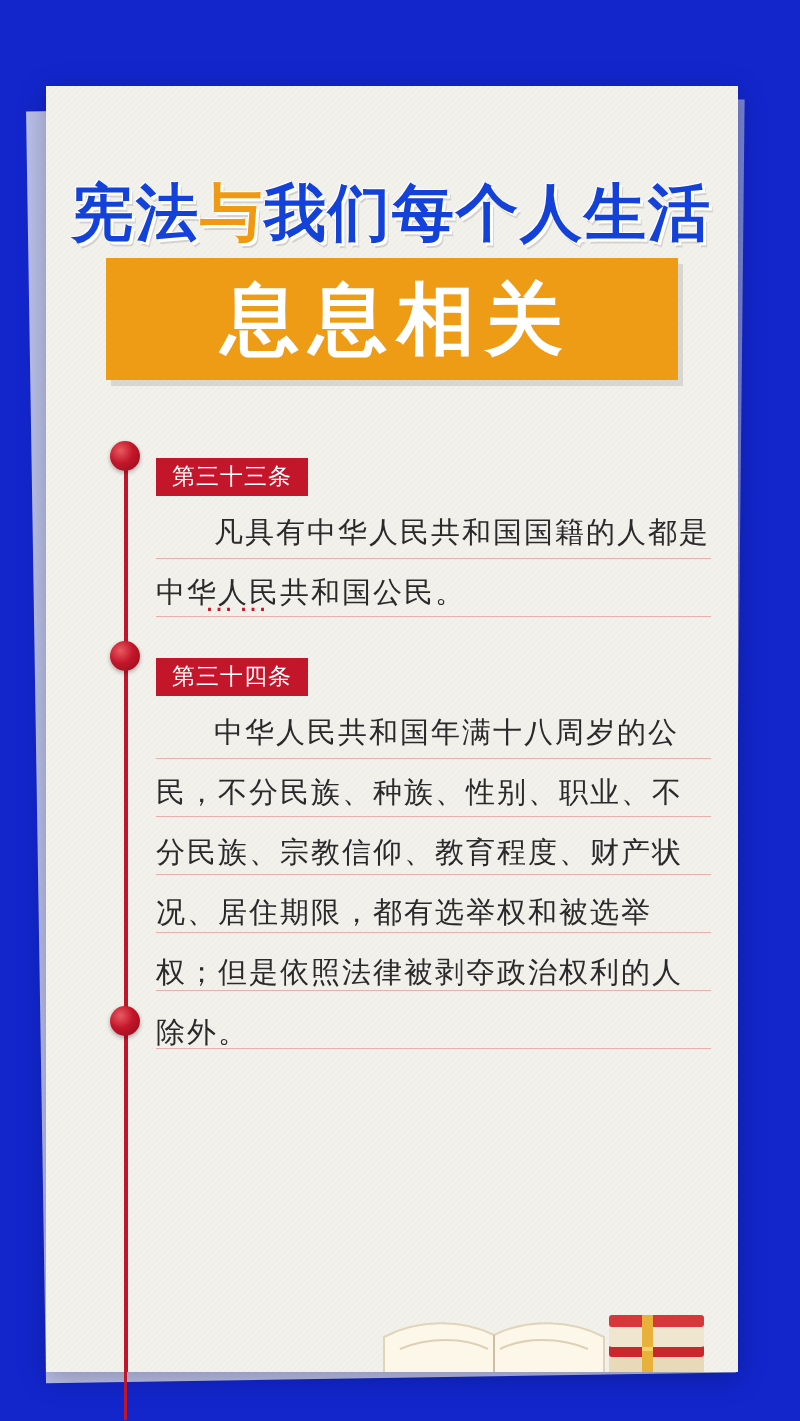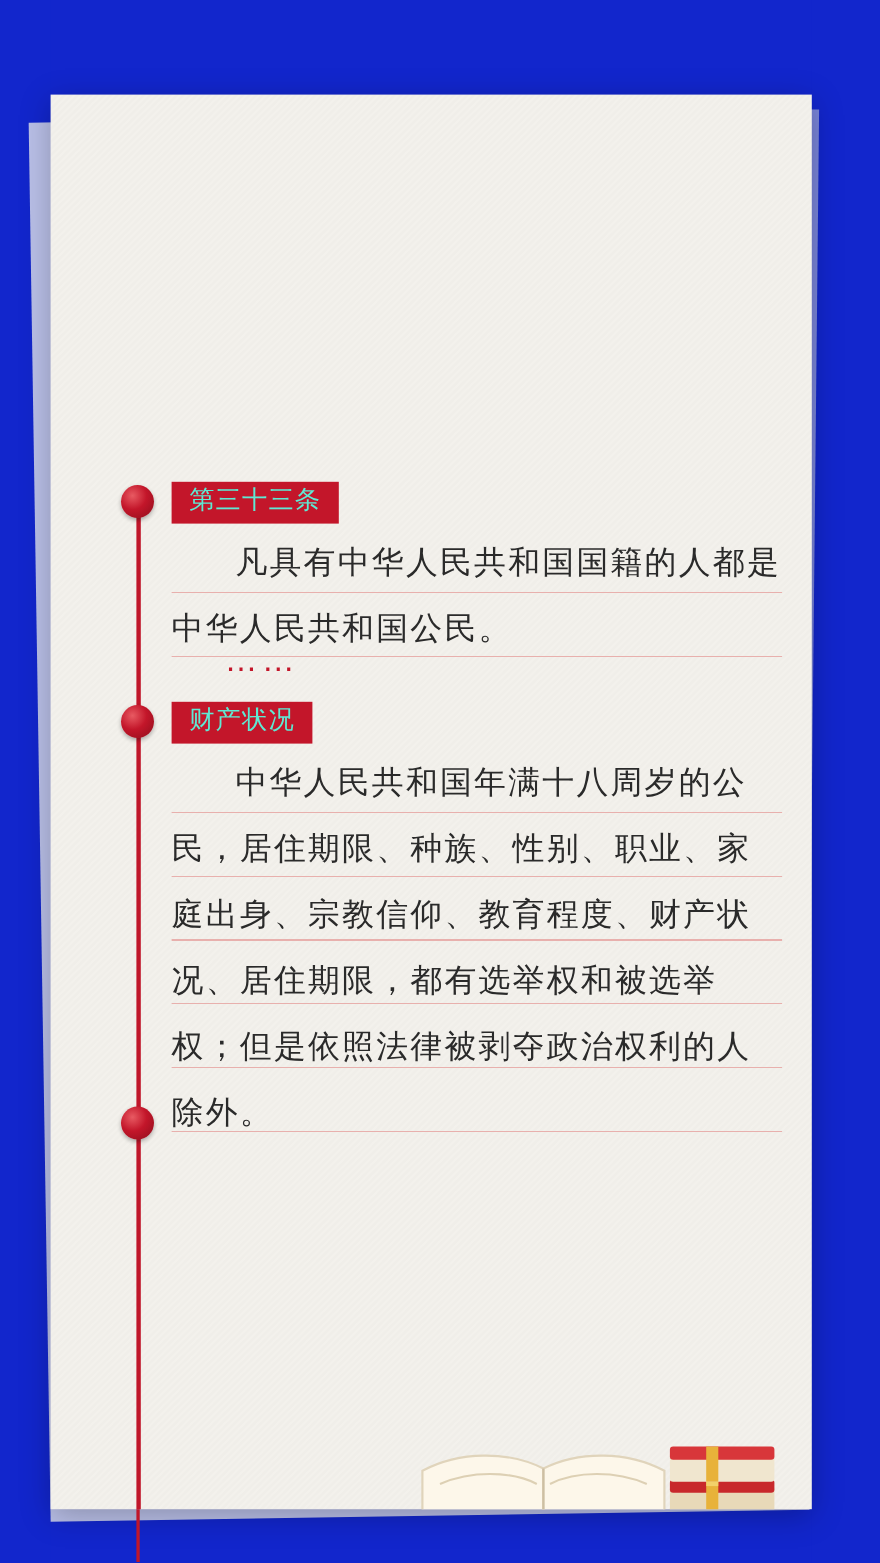--- a/index.html
+++ b/index.html
@@ -125,26 +125,27 @@
     left: 110px;
     width: 555px;
   }
   .art-1 { top: 352px; }
   .art-2 { top: 552px; }
   .art-3 { top: 917px; }
 
   .art-label {
     display: inline-block;
     background: #c3162a;
-    color: #5eead4;
-    font-family: Liberation Mono, monospace;
+    color: #ffffff;
+    font-family: Liberation Serif, serif;
     font-size: 23px;
     letter-spacing: 1px;
     padding: 7px 16px 8px;
     line-height: 1;
+    margin-top: 20px;
   }
   .art-body {
     margin-top: 6px;
     font-family: Liberation Sans, sans-serif;
     font-size: 29px;
     line-height: 60px;
     color: #2a2a2a;
     text-indent: 58px;
     letter-spacing: 2px;
     background-image: repeating-linear-gradient(
@@ -205,36 +206,42 @@
 <body>
 
 <div class="left-strip"></div>
 <div class="right-strip"></div>
 
 <div class="paper-back-2"></div>
 <div class="paper-back-1"></div>
 
 <div class="paper">
 
+  <div class="title-wrap">
+    <div class="title-line1"><span>宪法</span><span class="accent">与</span><span>我们每个人生活</span></div>
+    <div class="title-band">
+      <div class="title-line2">息息相关</div>
+    </div>
+  </div>
 
   <div class="timeline"></div>
   <div class="timeline-dot dot-1"></div>
   <div class="timeline-dot dot-2"></div>
   <div class="timeline-dot dot-3"></div>
 
   <div class="article art-1">
     <div class="art-label">第三十三条</div>
     <div class="art-body">凡具有中华人民共和国国籍的人都是中华人民共和国公民。</div>
   </div>
 
   <div class="ellipsis-row">……</div>
 
   <div class="article art-2">
-    <div class="art-label">财产状况</div>
-    <div class="art-body">中华人民共和国年满十八周岁的公民，居住期限、种族、性别、职业、家庭出身、宗教信仰、教育程度、财产状况、居住期限，都有选举权和被选举权；但是依照法律被剥夺政治权利的人除外。</div>
+    <div class="art-label">第三十四条</div>
+    <div class="art-body">中华人民共和国年满十八周岁的公民，不分民族、种族、性别、职业、不分民族、宗教信仰、教育程度、财产状况、居住期限，都有选举权和被选举权；但是依照法律被剥夺政治权利的人除外。</div>
   </div>
 
   <div class="article art-3">
   </div>
 
   <svg class="books" viewBox="0 0 350 120">
 
     <rect x="243" y="60" width="95" height="30" rx="3" fill="#e8d9b8"></rect>
     <rect x="243" y="54" width="95" height="12" rx="3" fill="#c8282b"></rect>
     <rect x="276" y="54" width="11" height="36" fill="#e8b23a"></rect>

